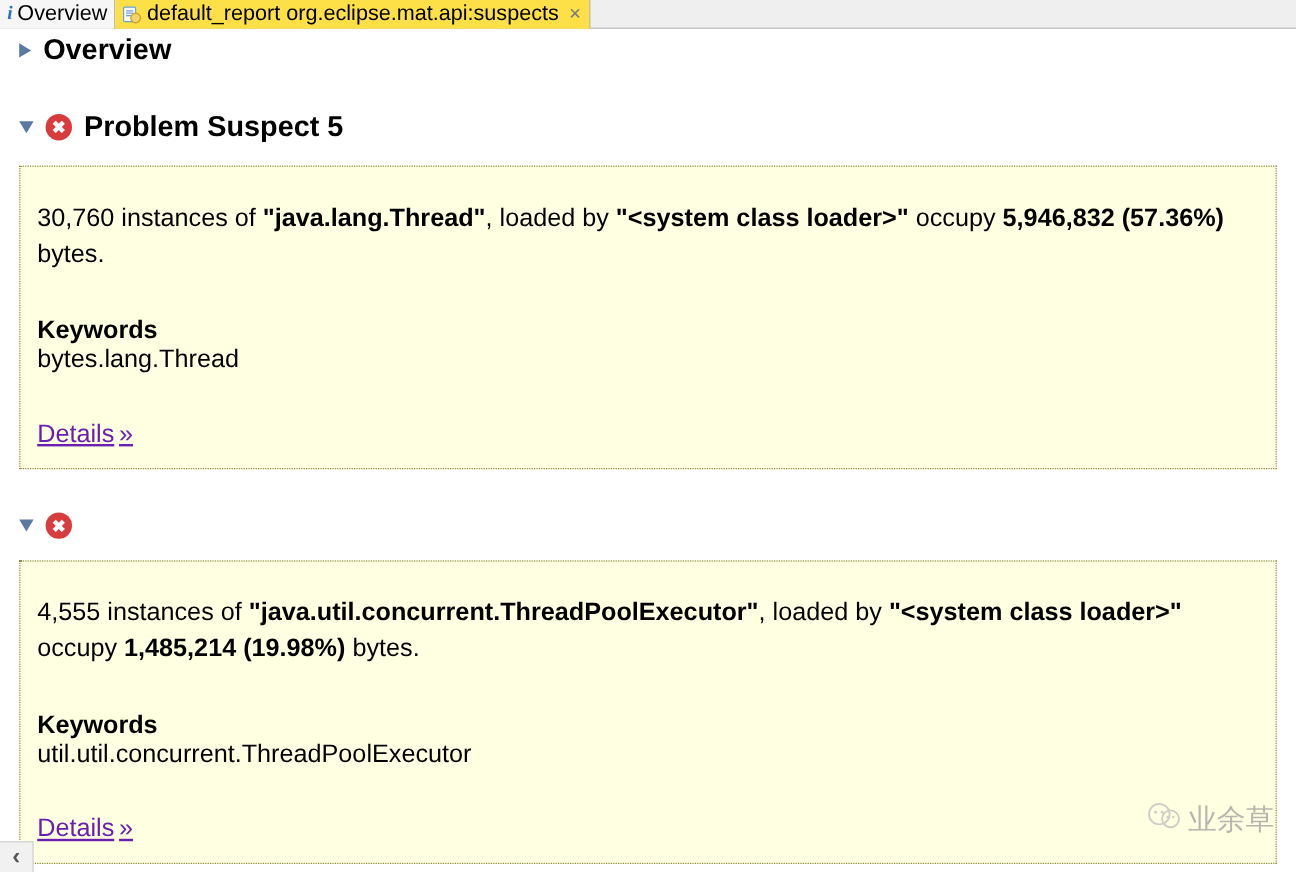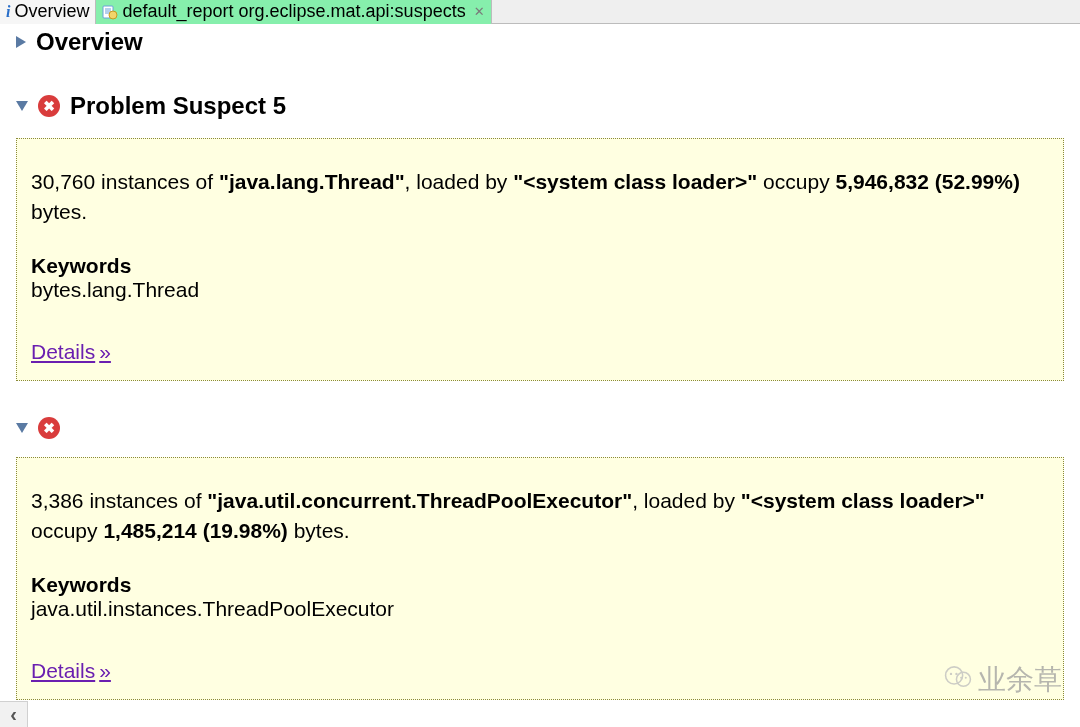--- a/index.html
+++ b/index.html
@@ -27,21 +27,21 @@
     display: flex;
     align-items: center;
     padding: 1px 6px;
     height: 24px;
     background: #f6f6f6;
     border-right: 1px solid #bcbcbc;
     white-space: nowrap;
     gap: 4px;
   }
   .tab.active {
-    background: #86efac;
+    background: #fde047;
   }
   .tab .close-x {
     font-size: 13px;
     color: #7a7a7a;
     margin-left: 4px;
   }
   .info-icon {
     font-size: 16px;
     font-family: Georgia, serif;
     font-style: italic;
@@ -103,21 +103,21 @@
     background: #ffffe1;
     padding: 28px 14px 16px 14px;
     margin-top: 6px;
   }
   .panel p {
     margin: 0 0 10px 0;
     line-height: 1.45;
   }
   .kw-label {
     font-weight: bold;
-    margin-top: 26px;
+    margin-top: 36px;
     display: block;
   }
   .kw-text {
     display: block;
   }
   .details-link {
     color: #6a1fb0;
     text-decoration: underline;
     margin-top: 38px;
     display: inline-block;
@@ -143,21 +143,21 @@
     font-weight: bold;
   }
   .watermark {
     position: absolute;
     right: 18px;
     bottom: 28px;
     display: flex;
     align-items: center;
     gap: 6px;
     color: #9e9e9e;
-    font-size: 28px;
+    font-size: 24px;
     opacity: 0.75;
     font-family: "Microsoft YaHei", sans-serif;
   }
   .watermark .wm-icon svg { width: 28px; height: 24px; }
 </style>
 </head>
 <body>
 
 <div class="tab-bar">
   <div class="tab">
@@ -189,40 +189,40 @@
   <div class="section-header h2">
     <div class="toggle-arrow down"></div>
     <div class="error-icon-wrap">
         <span class="x">✖</span>
       </div>
     <span class="title-text">Problem Suspect 5</span>
   </div>
 
   <div class="panel">
     <p>
-      <span>30,760</span><span> instances of </span><span class="bold">"java.lang.Thread"</span><span>, loaded by </span><span class="bold">"&lt;system class loader&gt;"</span><span> occupy </span><span class="bold">5,946,832 (52.99%)</span><span> bytes.</span>
+      <span>30,760</span><span> instances of </span><span class="bold">"java.lang.Thread"</span><span>, loaded by </span><span class="bold">"&lt;system class loader&gt;"</span><span> occupy </span><span class="bold">5,946,832 (57.36%)</span><span> bytes.</span>
     </p>
     <span class="kw-label">Keywords</span>
     <span class="kw-text">bytes.lang.Thread</span>
     <a class="details-link" href="#"><span>Details</span><span class="details-arrow">»</span></a>
   </div>
 
   <div class="section-header h2">
     <div class="toggle-arrow down"></div>
     <div class="error-icon-wrap">
         <span class="x">✖</span>
       </div>
   </div>
 
   <div class="panel">
     <p>
-      <span>3,386</span><span> instances of </span><span class="bold">"java.util.concurrent.ThreadPoolExecutor"</span><span>, loaded by </span><span class="bold">"&lt;system class loader&gt;"</span><span> occupy </span><span class="bold">1,485,214 (19.98%)</span><span> bytes.</span>
+      <span>4,555</span><span> instances of </span><span class="bold">"java.util.concurrent.ThreadPoolExecutor"</span><span>, loaded by </span><span class="bold">"&lt;system class loader&gt;"</span><span> occupy </span><span class="bold">1,485,214 (19.98%)</span><span> bytes.</span>
     </p>
     <span class="kw-label">Keywords</span>
-    <span class="kw-text">java.util.instances.ThreadPoolExecutor</span>
+    <span class="kw-text">util.util.concurrent.ThreadPoolExecutor</span>
     <a class="details-link" href="#"><span>Details</span><span class="details-arrow">»</span></a>
   </div>
 
 </div>
 
 <div class="scroll-left">
   <span>‹</span>
 </div>
 
 <div class="watermark">

